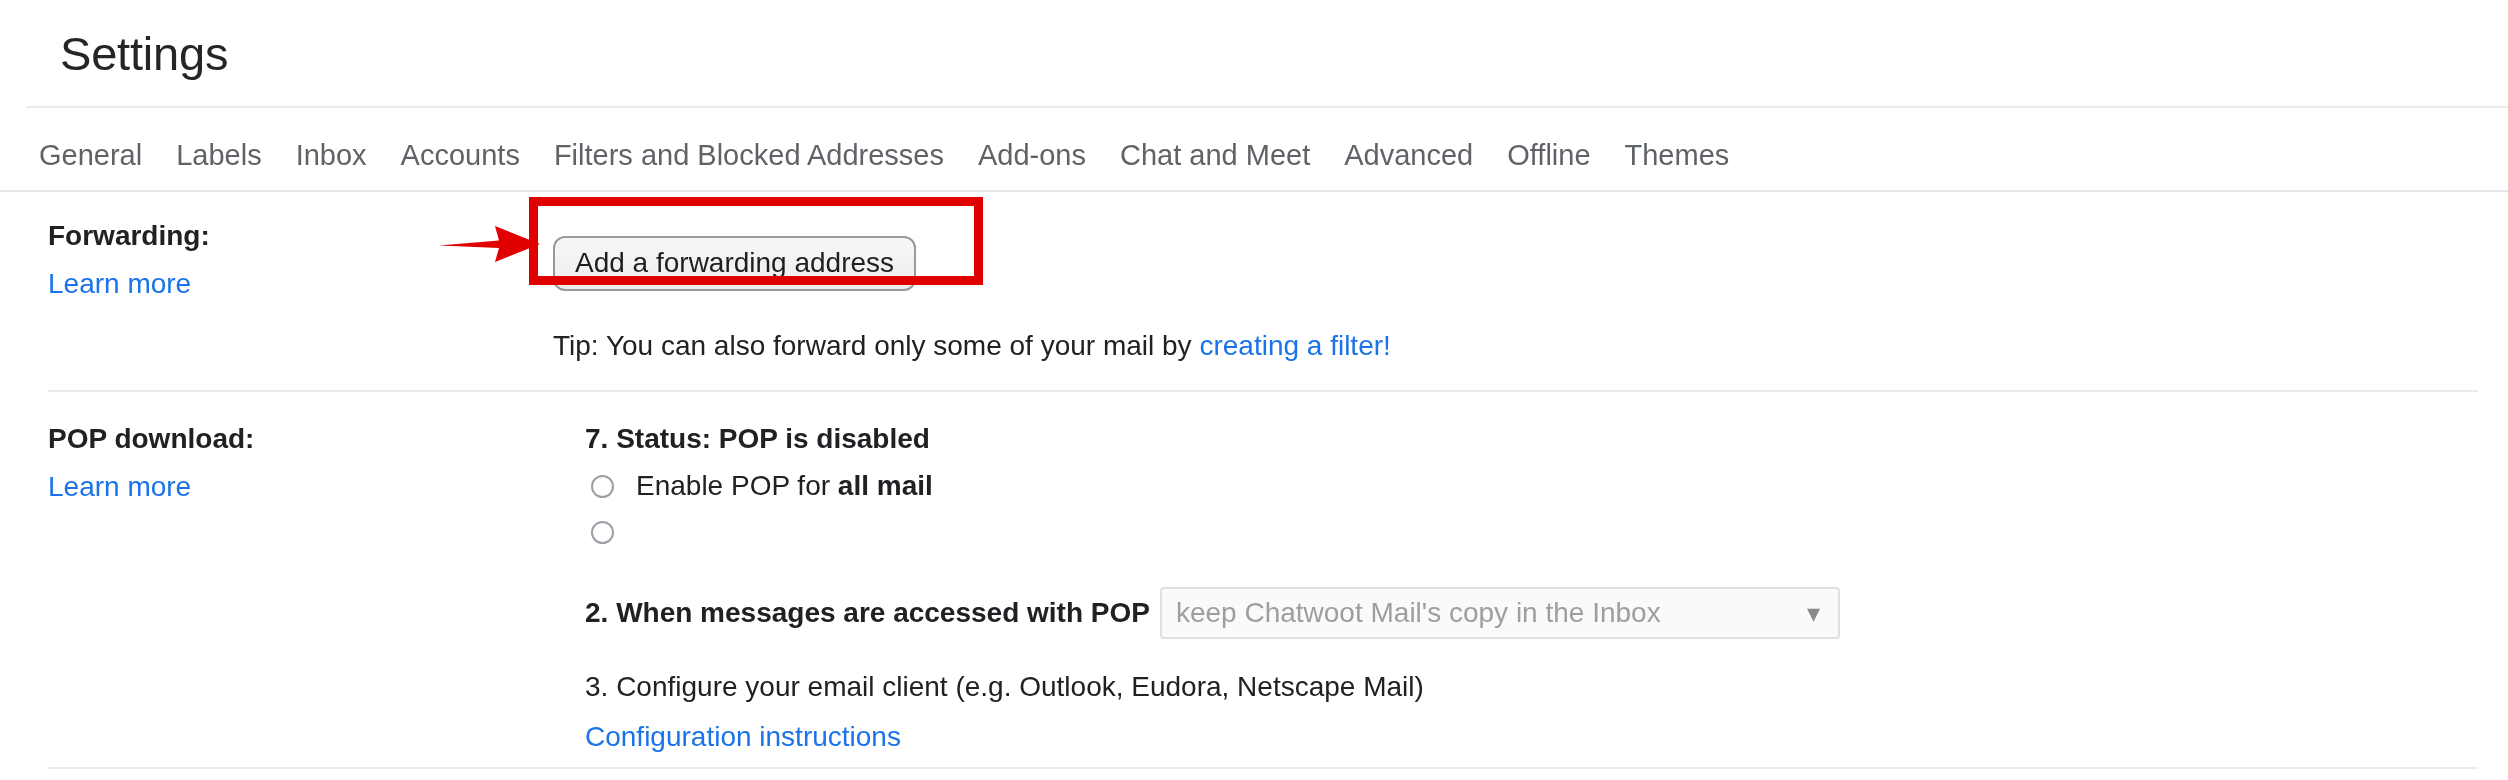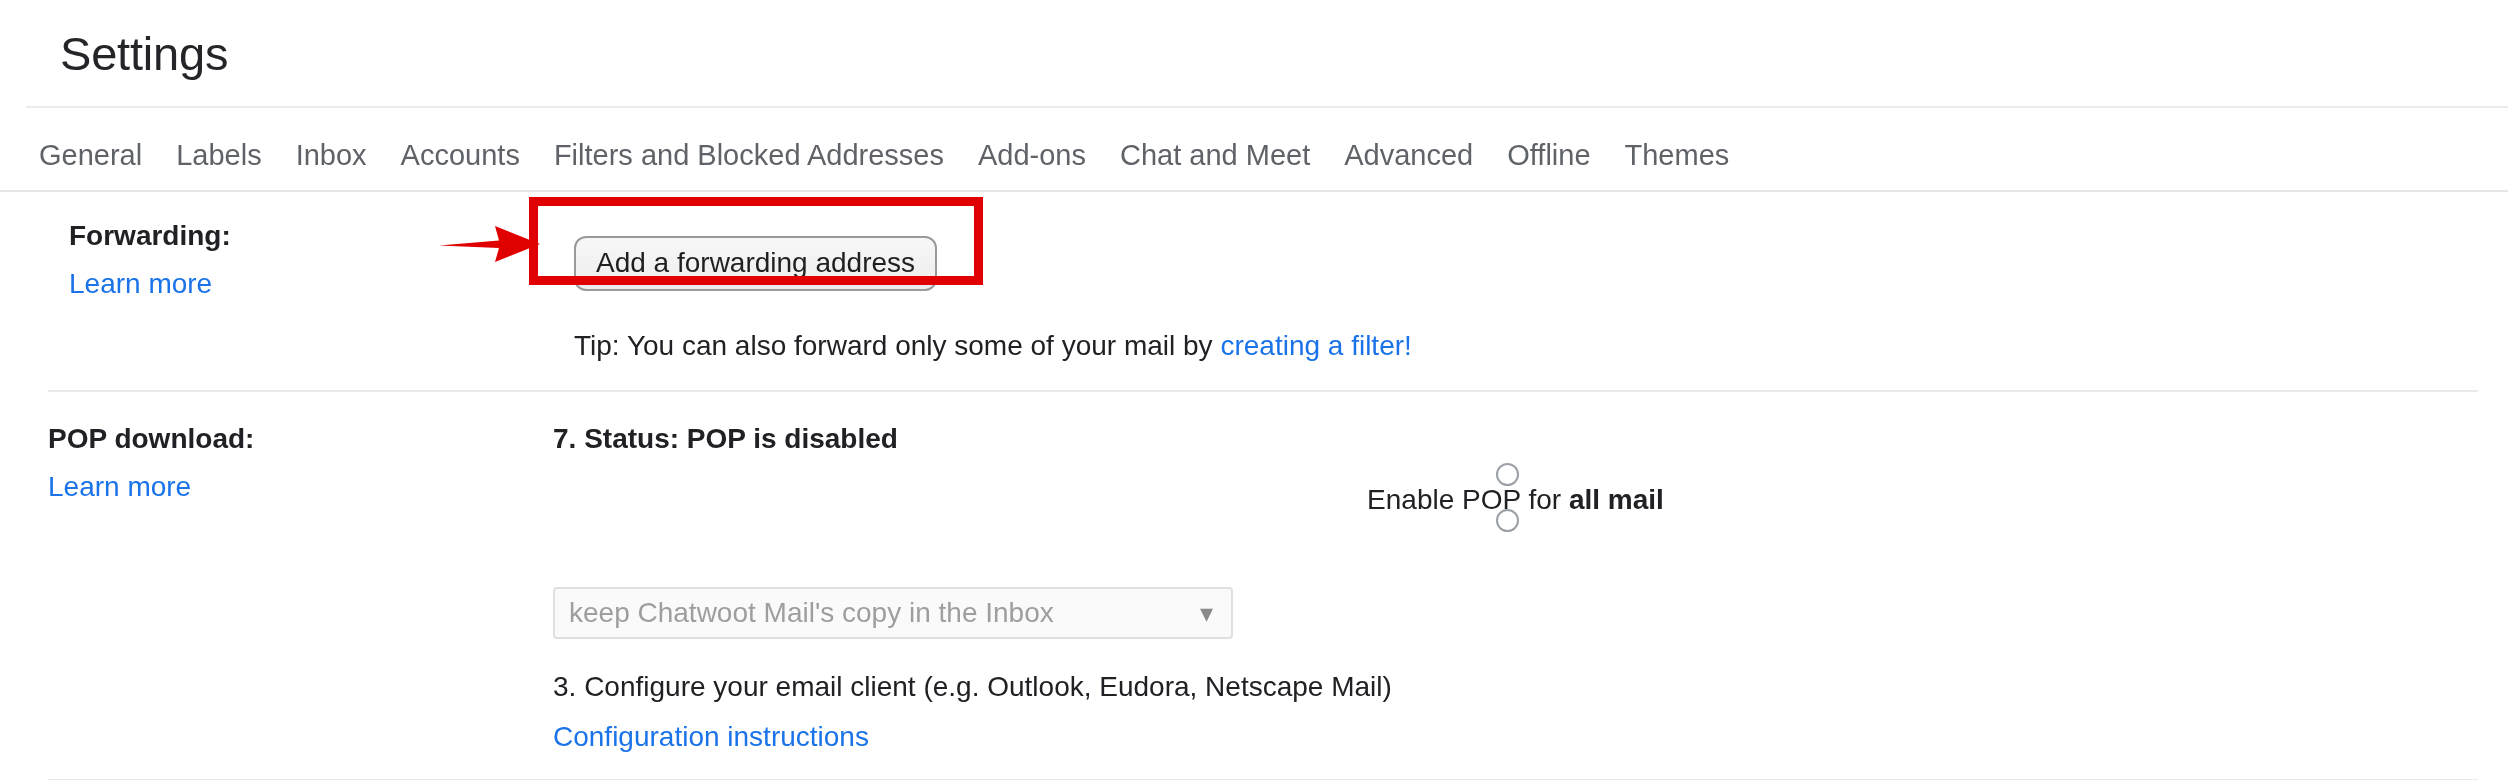--- a/index.html
+++ b/index.html
@@ -101,21 +101,21 @@
     text-decoration: none;
     line-height: 1;
     cursor: pointer;
   }
   .value-col {
     flex: 1 1 auto;
     min-width: 0;
   }
 
   
-  .forwarding-row { padding-top: 30px; margin-left: 21px; }
+  .forwarding-row { padding-top: 30px; }
 
   .btn-area {
     height: 82px;
     display: flex;
     align-items: center;
     position: relative;
   }
   .gm-button {
     font-family: "Liberation Sans", sans-serif;
     font-size: 28px;
@@ -160,36 +160,35 @@
     padding-bottom: 30px;
     line-height: 1;
   }
   .tip-link {
     color: #1a73e8;
     text-decoration: none;
     cursor: pointer;
   }
 
   
-  .pop-row { padding-top: 33px; padding-bottom: 28px; }
+  .pop-row { padding-top: 33px; padding-bottom: 16px; gap: 32px; }
 
   .pop-status {
     font-size: 28px;
     font-weight: bold;
     color: #202124;
     line-height: 1;
     padding-bottom: 10px;
   }
   .radio-line {
     display: flex;
     align-items: center;
     height: 46px;
     font-size: 28px;
     color: #202124;
-    flex-direction: column;
   }
   .radio {
     width: 23px;
     height: 23px;
     border: 2px solid #9aa0a6;
     border-radius: 50%;
     box-sizing: border-box;
     margin-right: 22px;
     margin-left: 6px;
     flex: 0 0 auto;
@@ -304,20 +303,21 @@
       <div class="radio-line">
         <span class="radio"></span>
         <span class="radio-text"><span>Enable POP for </span><b>all mail</b></span>
       </div>
 
       <div class="radio-line">
         <span class="radio"></span>
       </div>
 
       <div class="pop-step2">
+        <span class="step2-label">2. When messages are accessed with POP</span>
         <div class="pop-select">
           <span class="sel-text">keep Chatwoot Mail's copy in the Inbox</span>
           <span class="chev">▾</span>
         </div>
       </div>
 
       <div class="pop-step3">
         <b>3. Configure your email client</b><span> (e.g. Outlook, Eudora, Netscape Mail)</span>
       </div>
       <a class="config-link">Configuration instructions</a>

